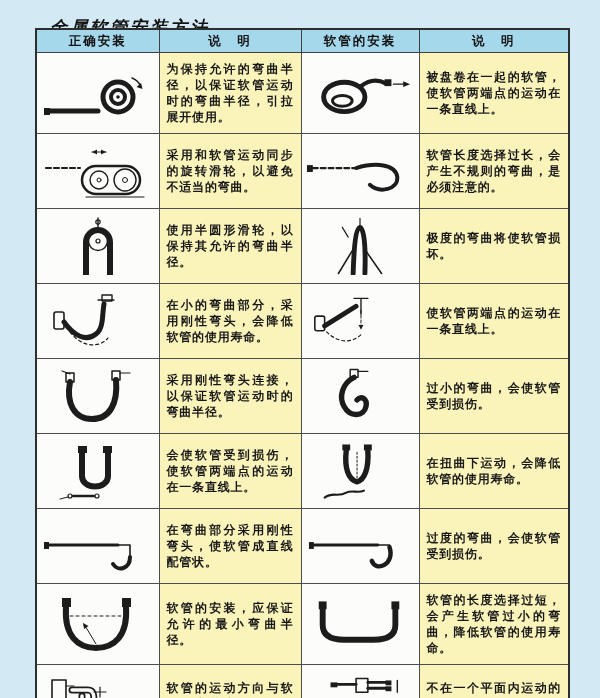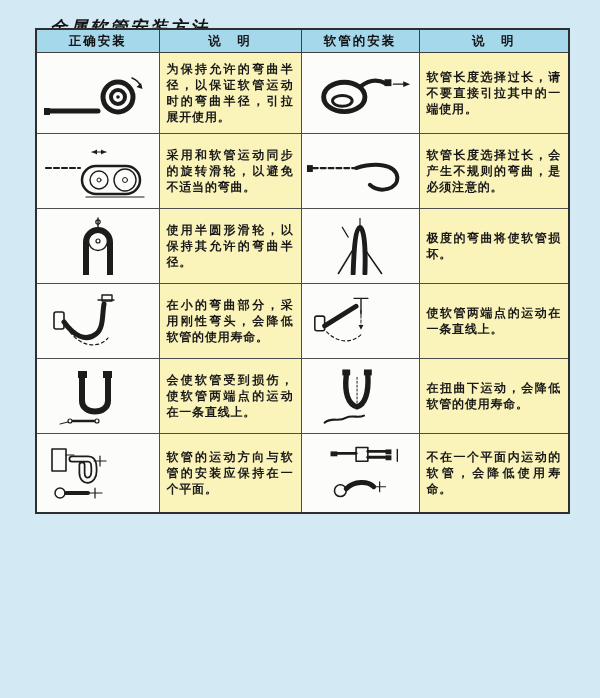--- a/index.html
+++ b/index.html
@@ -85,21 +85,21 @@
       <td class="img">
         <svg class="sketch" width="110" height="58" viewBox="0 0 112 58">
           <ellipse cx="40" cy="33" rx="21" ry="15" stroke-width="5"></ellipse>
           <ellipse cx="38" cy="37" rx="10" ry="5.5" stroke-width="3"></ellipse>
           <path d="M57 22 C66 15 74 15 82 19" stroke-width="4.5"></path>
           <rect class="fill" x="81" y="15" width="7" height="7"></rect>
           <path d="M90 20 h10" stroke-width="1.4"></path>
           <path class="fill" d="M100 17 l7 3 -7 3 z"></path>
         </svg>
       </td>
-      <td class="desc">软管长度选择过长，请不要直接引拉其中的一端使用。</td>
+      <td class="desc">被盘卷在一起的软管，使软管两端点的运动在一条直线上。</td>
     </tr>
 
     <tr class="h66">
       <td class="img">
         <svg class="sketch" width="112" height="58" viewBox="0 0 112 58">
           <path d="M4 26 H38" stroke-width="2.2" stroke-dasharray="5 3"></path>
           <path d="M50 10 h14" stroke-width="1.2"></path>
           <path class="fill" d="M50 10 l5 -2.5 v5 z"></path>
           <path class="fill" d="M64 10 l-5 -2.5 v5 z"></path>
           <rect x="40" y="24" width="58" height="28" rx="14" stroke-width="2.5"></rect>
@@ -161,20 +161,40 @@
           <path d="M20 34 L52 14" stroke-width="5"></path>
           <path d="M50 6 h14 M57 6 v16" stroke-width="1.4"></path>
           <path d="M22 40 C34 52 48 52 58 42" stroke-width="1.2" stroke-dasharray="3 3"></path>
           <path d="M57 18 v16" stroke-width="1" stroke-dasharray="3 2"></path>
           <path class="fill" d="M57 38 l-2.5 -5 h5 z"></path>
         </svg>
       </td>
       <td class="desc">使软管两端点的运动在一条直线上。</td>
     </tr>
 
+    <tr class="h66">
+      <td class="img">
+        <svg class="sketch" width="112" height="58" viewBox="0 0 112 58">
+          <rect x="24" y="6" width="8" height="9" stroke-width="1.5"></rect>
+          <path d="M20 4 l8 3" stroke-width="1.2"></path>
+          <rect x="70" y="4" width="8" height="9" stroke-width="1.5"></rect>
+          <path d="M78 6 h10" stroke-width="1.2"></path>
+          <path d="M28 15 C24 36 32 52 50 52 C68 52 76 36 74 13" stroke-width="6"></path>
+        </svg>
+      </td>
+      <td class="desc">采用刚性弯头连接，以保证软管运动时的弯曲半径。</td>
+      <td class="img">
+        <svg class="sketch" width="110" height="58" viewBox="0 0 112 58">
+          <rect x="46" y="2" width="8" height="8" stroke-width="1.5"></rect>
+          <path d="M54 4 h10" stroke-width="1.2"></path>
+          <path d="M50 10 C38 16 34 30 40 40 C46 51 60 50 62 40 C64 32 57 28 53 33" stroke-width="5.5"></path>
+        </svg>
+      </td>
+      <td class="desc">过小的弯曲，会使软管受到损伤。</td>
+    </tr>
 
     <tr class="h66">
       <td class="img">
         <svg class="sketch" width="112" height="58" viewBox="0 0 112 58">
           <rect class="fill" x="36" y="4" width="9" height="7"></rect>
           <rect class="fill" x="61" y="4" width="9" height="7"></rect>
           <path d="M40 11 V34 C40 48 66 48 66 34 V11" stroke-width="6"></path>
           <circle cx="28" cy="54" r="2" stroke-width="1.2"></circle>
           <path d="M31 54 H52" stroke-width="2.4"></path>
           <circle cx="55" cy="54" r="2" stroke-width="1.2"></circle>
@@ -187,21 +207,62 @@
           <rect class="fill" x="38" y="2" width="8" height="6"></rect>
           <rect class="fill" x="60" y="2" width="8" height="6"></rect>
           <path d="M42 8 C40 26 44 38 53 40 C61 38 65 26 64 8" stroke-width="5.5"></path>
           <path d="M53 10 V38" stroke-width="1" stroke-dasharray="2 2"></path>
           <path d="M20 56 C28 50 34 56 42 51 C48 48 54 52 60 49" stroke-width="2.2"></path>
         </svg>
       </td>
       <td class="desc">在扭曲下运动，会降低软管的使用寿命。</td>
     </tr>
 
-
+    <tr class="h66">
+      <td class="img">
+        <svg class="sketch" width="112" height="58" viewBox="0 0 112 58">
+          <rect class="fill" x="2" y="25" width="5" height="7"></rect>
+          <path d="M6 28 H76" stroke-width="3"></path>
+          <path d="M76 28 h12 v12" stroke-width="1.6"></path>
+          <path d="M88 40 C88 52 76 55 71 47" stroke-width="4"></path>
+        </svg>
+      </td>
+      <td class="desc">在弯曲部分采用刚性弯头，使软管成直线配管状。</td>
+      <td class="img">
+        <svg class="sketch" width="110" height="58" viewBox="0 0 112 58">
+          <rect class="fill" x="4" y="25" width="5" height="7"></rect>
+          <path d="M8 28 H74" stroke-width="3"></path>
+          <path d="M74 28 h12" stroke-width="1.6"></path>
+          <path d="M86 30 C92 48 72 56 68 44" stroke-width="4.5"></path>
+        </svg>
+      </td>
+      <td class="desc">过度的弯曲，会使软管受到损伤。</td>
+    </tr>
+
+    <tr class="h72">
+      <td class="img">
+        <svg class="sketch" width="112" height="60" viewBox="0 0 112 60">
+          <rect class="fill" x="20" y="4" width="9" height="9"></rect>
+          <rect class="fill" x="80" y="4" width="9" height="9"></rect>
+          <path d="M24 13 C22 42 36 54 54 54 C72 54 86 42 84 13" stroke-width="6"></path>
+          <path d="M28 22 H82" stroke-width="1" stroke-dasharray="3 3"></path>
+          <path d="M54 50 L42 30" stroke-width="1"></path>
+          <path class="fill" d="M41 29 l1 6 4.5 -3 z"></path>
+        </svg>
+      </td>
+      <td class="desc">软管的安装，应保证允许的最小弯曲半径。</td>
+      <td class="img">
+        <svg class="sketch" width="110" height="58" viewBox="0 0 112 58">
+          <rect class="fill" x="14" y="6" width="8" height="8"></rect>
+          <rect class="fill" x="88" y="6" width="8" height="8"></rect>
+          <path d="M18 14 V30 C18 42 28 45 40 45 H70 C82 45 92 42 92 30 V14" stroke-width="6"></path>
+        </svg>
+      </td>
+      <td class="desc">软管的长度选择过短，会产生软管过小的弯曲，降低软管的使用寿命。</td>
+    </tr>
 
     <tr class="h70">
       <td class="img">
         <svg class="sketch" width="112" height="60" viewBox="0 0 112 60">
           <rect x="10" y="6" width="14" height="22" stroke-width="1.6"></rect>
           <path d="M24 12 h8" stroke-width="1.2"></path>
           <path d="M30 16 H46 C52 16 52 22 52 28 C52 40 40 40 40 30 V22" stroke-width="7"></path>
           <path class="wo" d="M30 16 H46 C52 16 52 22 52 28 C52 40 40 40 40 30 V22" stroke-width="3.5"></path>
           <path d="M52 18 h12 M58 13 v10" stroke-width="1.2"></path>
           <circle cx="18" cy="50" r="5" stroke-width="1.5"></circle>

